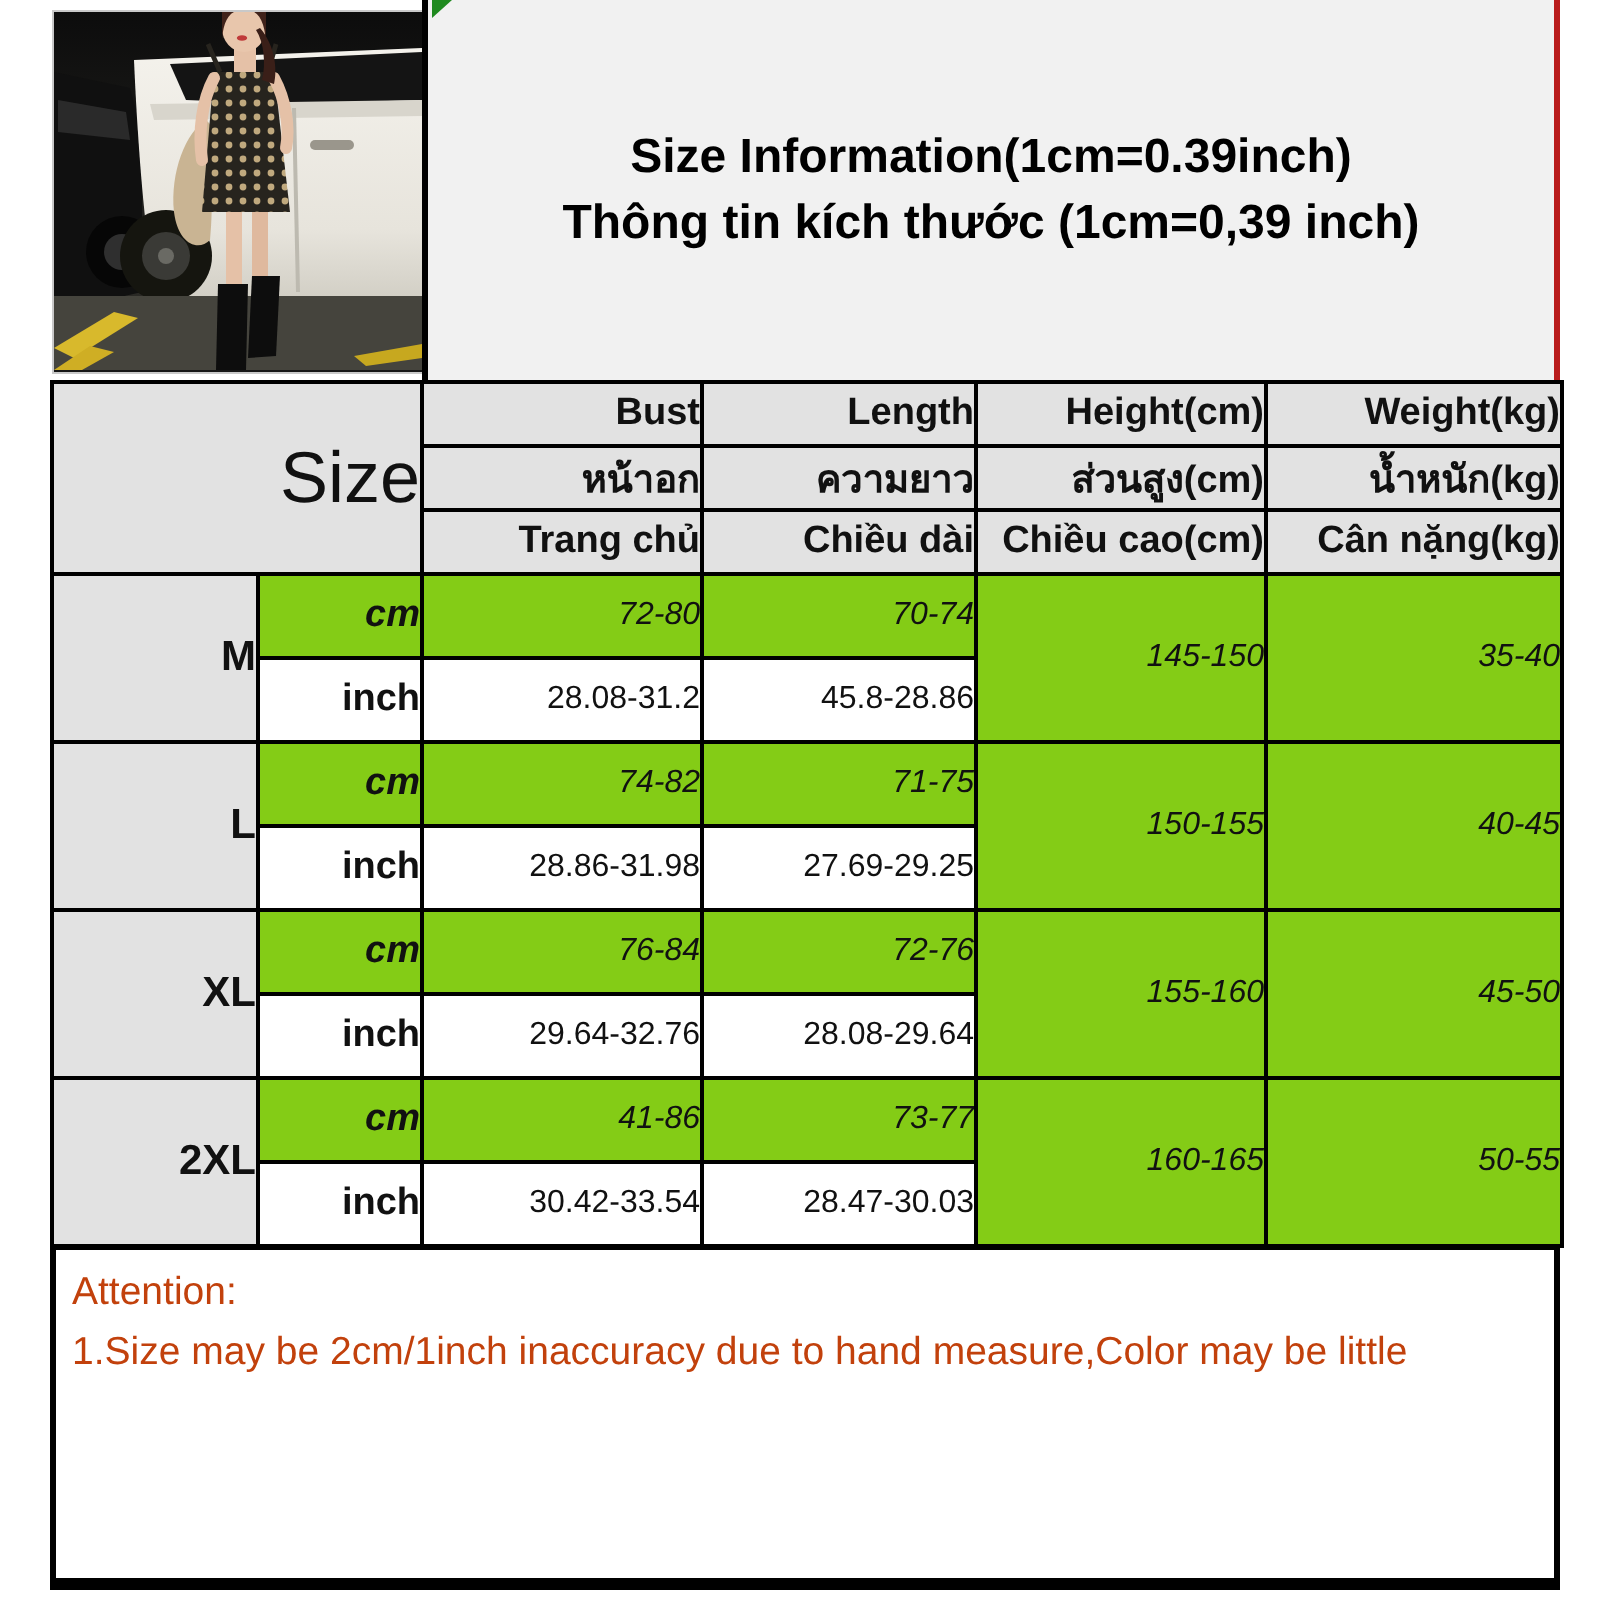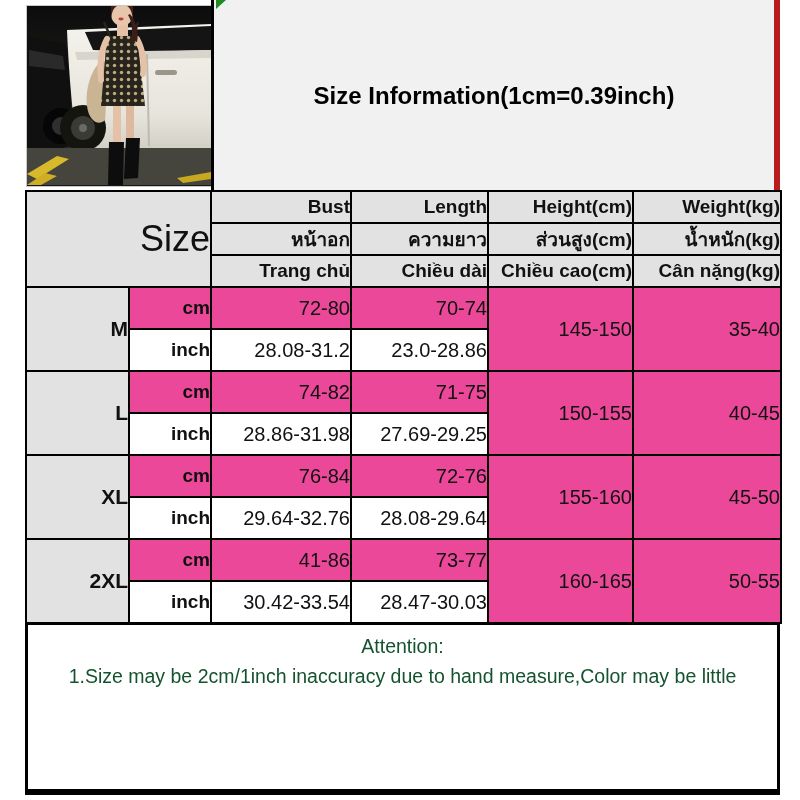--- a/index.html
+++ b/index.html
@@ -5,42 +5,42 @@
   html,body{margin:0;padding:0;background:#fff;}
   body{width:800px;height:800px;font-family:"Liberation Sans","DejaVu Sans",sans-serif;-webkit-font-smoothing:antialiased;}
   .sheet{position:relative;width:800px;height:800px;background:#fff;overflow:hidden;}
 
   
   .photo{position:absolute;left:26px;top:5px;width:184px;height:180px;border:1px solid #c9c9c9;background:#161616;overflow:hidden;}
   .photo svg{display:block;}
 
   
   .title-cell{position:absolute;left:211px;top:0;width:569px;height:191px;box-sizing:border-box;
-    background:#f1f1f1;border-left:3px solid #000;border-right:6px solid #b91c1c;
+    background:#f1f1f1;border-left:3px solid #000;border-right:3px solid #b91c1c;
     display:flex;flex-direction:column;align-items:center;justify-content:center;gap:1px;}
   .title-line{font-weight:bold;color:#000;font-size:24px;line-height:32px;white-space:nowrap;}
   .tri{position:absolute;left:2px;top:0;width:0;height:0;border-top:9px solid #1f8a1f;border-right:10px solid transparent;}
 
   
   table.grid{position:absolute;left:25px;top:190px;border-collapse:collapse;table-layout:fixed;width:755px;}
   table.grid td{border:2px solid #000;text-align:right;vertical-align:middle;padding:0;overflow:hidden;color:#111;}
   tr.hr{height:32px;}
   tr.dr{height:42px;}
   .hdr{background:#e2e2e2;font-weight:bold;font-size:19px;}
   .size-big{font-size:36px;font-weight:normal;background:#e2e2e2;}
   .szlabel{background:#e2e2e2;font-weight:bold;font-size:21px;}
   .unit{font-weight:bold;font-size:19px;}
-  .cmbg{background:#ec4899;}
+  .cmbg{background:#84cc16;font-style:italic;}
   .whitebg{background:#ffffff;}
-  .val{font-size:20px;font-weight:400;}
+  .val{font-size:16px;font-weight:400;}
 
   
   .attention{position:absolute;left:25px;top:622px;width:755px;height:173px;box-sizing:border-box;
     background:#fff;border:3px solid #000;border-bottom:6px solid #000;padding:6px 8px;}
-  .attention div{font-size:19.5px;line-height:30px;color:#14532d;white-space:nowrap;text-align:center;}
+  .attention div{font-size:19.5px;line-height:30px;color:#c2410c;white-space:nowrap;}
 </style>
 </head>
 <body>
 
 <div class="sheet">
 
   <div class="photo">
     <svg width="184" height="179" viewBox="0 0 184 179">
       <defs>
         <linearGradient id="bgG" x1="0" y1="0" x2="0" y2="1">
@@ -101,20 +101,21 @@
         <path d="M84,0 L84,16 C84,8 86,2 90,0 Z" fill="#40221a"></path>
         <path d="M106,0 L106,18 C106,9 104,2 100,0 Z" fill="#40221a"></path>
         <path d="M103,8 C110,16 112,28 110,36 L104,34 C106,26 105,15 101,9 Z" fill="#3a1f18"></path>
       </g>
     </svg>
   </div>
 
   <div class="title-cell">
     <div class="tri"></div>
     <div class="title-line">Size Information(1cm=0.39inch)</div>
+    <div class="title-line">Thông tin kích thước (1cm=0,39 inch)</div>
   </div>
 
   <table class="grid">
     <colgroup>
       <col style="width:103px">
         <col style="width:82px">
         <col style="width:140px">
       <col style="width:137px">
         <col style="width:145px">
         <col style="width:148px">
@@ -144,21 +145,21 @@
       <td class="szlabel" rowspan="2">M</td>
       <td class="unit cmbg">cm</td>
       <td class="val cmbg">72-80</td>
       <td class="val cmbg">70-74</td>
       <td class="val cmbg" rowspan="2">145-150</td>
       <td class="val cmbg" rowspan="2">35-40</td>
     </tr>
     <tr class="dr">
       <td class="unit whitebg">inch</td>
       <td class="val whitebg">28.08-31.2</td>
-      <td class="val whitebg">23.0-28.86</td>
+      <td class="val whitebg">45.8-28.86</td>
     </tr>
 
     <tr class="dr">
       <td class="szlabel" rowspan="2">L</td>
       <td class="unit cmbg">cm</td>
       <td class="val cmbg">74-82</td>
       <td class="val cmbg">71-75</td>
       <td class="val cmbg" rowspan="2">150-155</td>
       <td class="val cmbg" rowspan="2">40-45</td>
     </tr>

